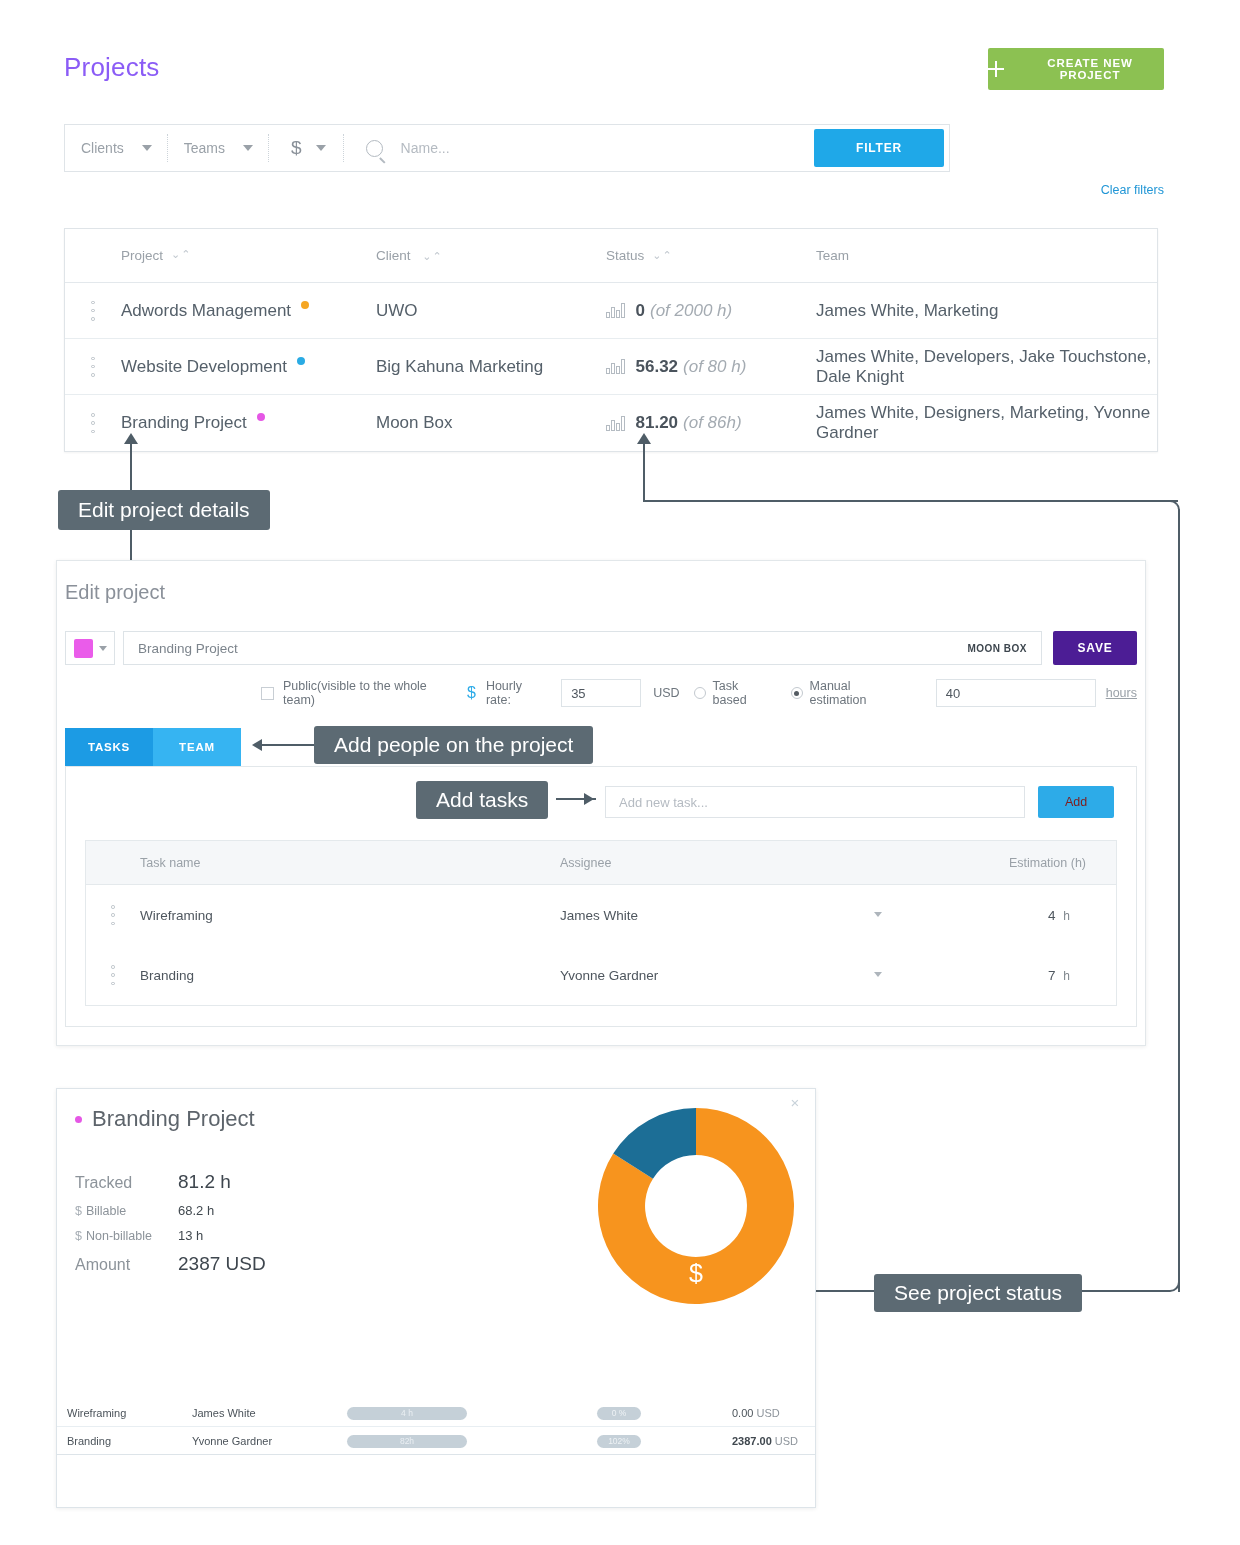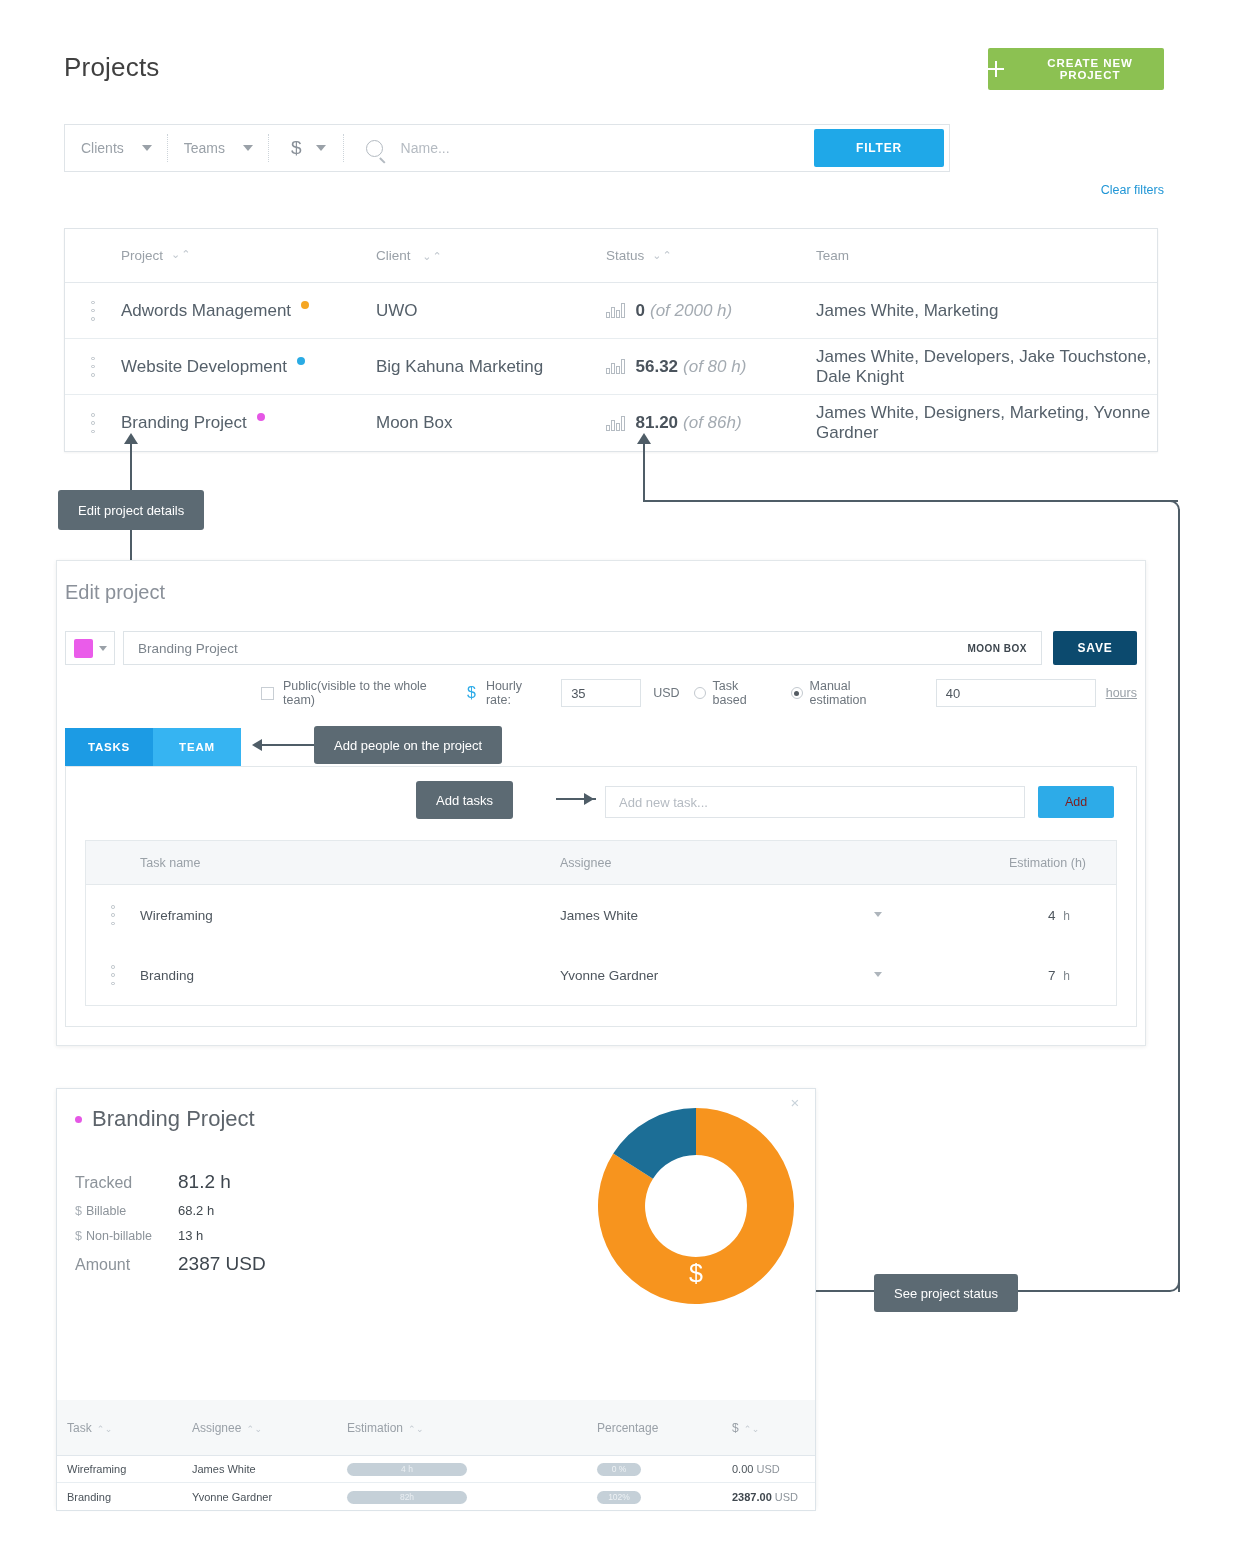--- a/index.html
+++ b/index.html
@@ -8,21 +8,21 @@
     background: #ffffff;
     font-family: "Liberation Sans", sans-serif;
     color: #555b60;
     overflow: hidden;
   }
   .page { position: relative; width: 1240px; height: 1545px; }
 
   
   .page-title {
     position: absolute; left: 64px; top: 52px;
-    font-size: 26px; color: #404040; font-weight: 400; letter-spacing: .2px;
+    font-size: 26px; color: #8b5cf6; font-weight: 400; letter-spacing: .2px;
   }
   .create-btn {
     position: absolute; right: 76px; top: 48px;
     width: 176px; height: 42px;
     background: #8cc152; border: none; border-radius: 2px;
     color: #ffffff; font-size: 11.5px; letter-spacing: .9px; font-weight: 700;
     display: flex; align-items: center; justify-content: center; gap: 12px;
     cursor: pointer;
   }
   .plus-ico { position: relative; width: 16px; height: 16px; flex: 0 0 16px; }
@@ -120,21 +120,21 @@
   .barico i:nth-child(3) { height: 8px; }
   .barico i:nth-child(4) { height: 15px; }
   .stat-num { font-weight: 700; color: #4a535c; margin-right: 5px; }
   .stat-of { color: #a4abb2; font-style: italic; }
 
   
   .line { position: absolute; background: #4f5d67; }
   .tip {
     position: absolute; background: #5c6a73; color: #fff;
     border-radius: 3px; display: flex; align-items: center;
-    padding: 0 20px; font-size: 13px; height: 40px; white-space: nowrap;
+    padding: 0 20px; font-size: 21px; height: 40px; white-space: nowrap;
   }
   .arrow-up {
     position: absolute; width: 0; height: 0;
     border-left: 7px solid transparent; border-right: 7px solid transparent;
     border-bottom: 11px solid #4f5d67;
   }
   .arrow-left {
     position: absolute; width: 0; height: 0;
     border-top: 6px solid transparent; border-bottom: 6px solid transparent;
     border-right: 10px solid #4f5d67;
@@ -178,21 +178,21 @@
   }
   .name-field input {
     border: none; outline: none; font-family: inherit; font-size: 13.5px;
     color: #7c848c; width: 100%; background: transparent;
   }
   .name-field .client-tag {
     position: absolute; right: 14px; font-size: 10px; letter-spacing: .5px;
     color: #3d464e; font-weight: 700;
   }
   .save-btn {
-    width: 84px; height: 34px; margin-left: 11px; background: #0c4a6e;
+    width: 84px; height: 34px; margin-left: 11px; background: #4c1d95;
     border: none; border-radius: 2px; color: #fff; font-size: 12px;
     letter-spacing: .8px; font-weight: 700; cursor: pointer;
   }
   .ep-row2 {
     position: absolute; left: 8px; top: 118px; right: 8px;
     display: flex; align-items: center; font-size: 12.5px; color: #6d757d;
   }
   .chk {
     width: 13px; height: 13px; border: 1px solid #c8ced4; background: #fff;
     margin-right: 9px; cursor: pointer; flex: 0 0 13px;
@@ -604,27 +604,20 @@
     <svg width="196" height="196" viewBox="0 0 196 196">
       <g id="donut-slices">
           <path d="M 98 0 A 98 98 0 1 1 15.223373096984488 45.540205504034134 L 54.95615401043194 70.72090686209775 A 50.96 50.96 0 1 0 98 47.04 Z" fill="#f7941e"></path>
           <path d="M 15.223373096984488 45.540205504034134 A 98 98 0 0 1 97.99999999999999 0 L 97.99999999999999 47.04 A 50.96 50.96 0 0 0 54.95615401043194 70.72090686209775 Z" fill="#1c6e96"></path>
         </g>
     </svg>
     <div class="donut-dollar">$</div>
   </div>
 
   <div class="btable">
-    <div class="bt-head">
-      <div class="bt-c1"><span>Task</span><span class="sortico">⌃⌄</span></div>
-      <div class="bt-c2"><span>Assignee</span><span class="sortico">⌃⌄</span></div>
-      <div class="bt-c3"><span>Estimation</span><span class="sortico">⌃⌄</span></div>
-      <div class="bt-c4"><span>Percentage</span></div>
-      <div class="bt-c5"><span>$</span><span class="sortico">⌃⌄</span></div>
-    </div>
     <div class="bt-row">
       <div class="bt-c1">Wireframing</div>
       <div class="bt-c2">James White</div>
       <div class="bt-c3"><span class="pill-bar">4 h</span></div>
       <div class="bt-c4"><span class="pill-pct">0 %</span></div>
       <div class="bt-c5"><span>0.00</span> <span class="usd-sm">USD</span></div>
     </div>
     <div class="bt-row">
       <div class="bt-c1">Branding</div>
       <div class="bt-c2">Yvonne Gardner</div>

